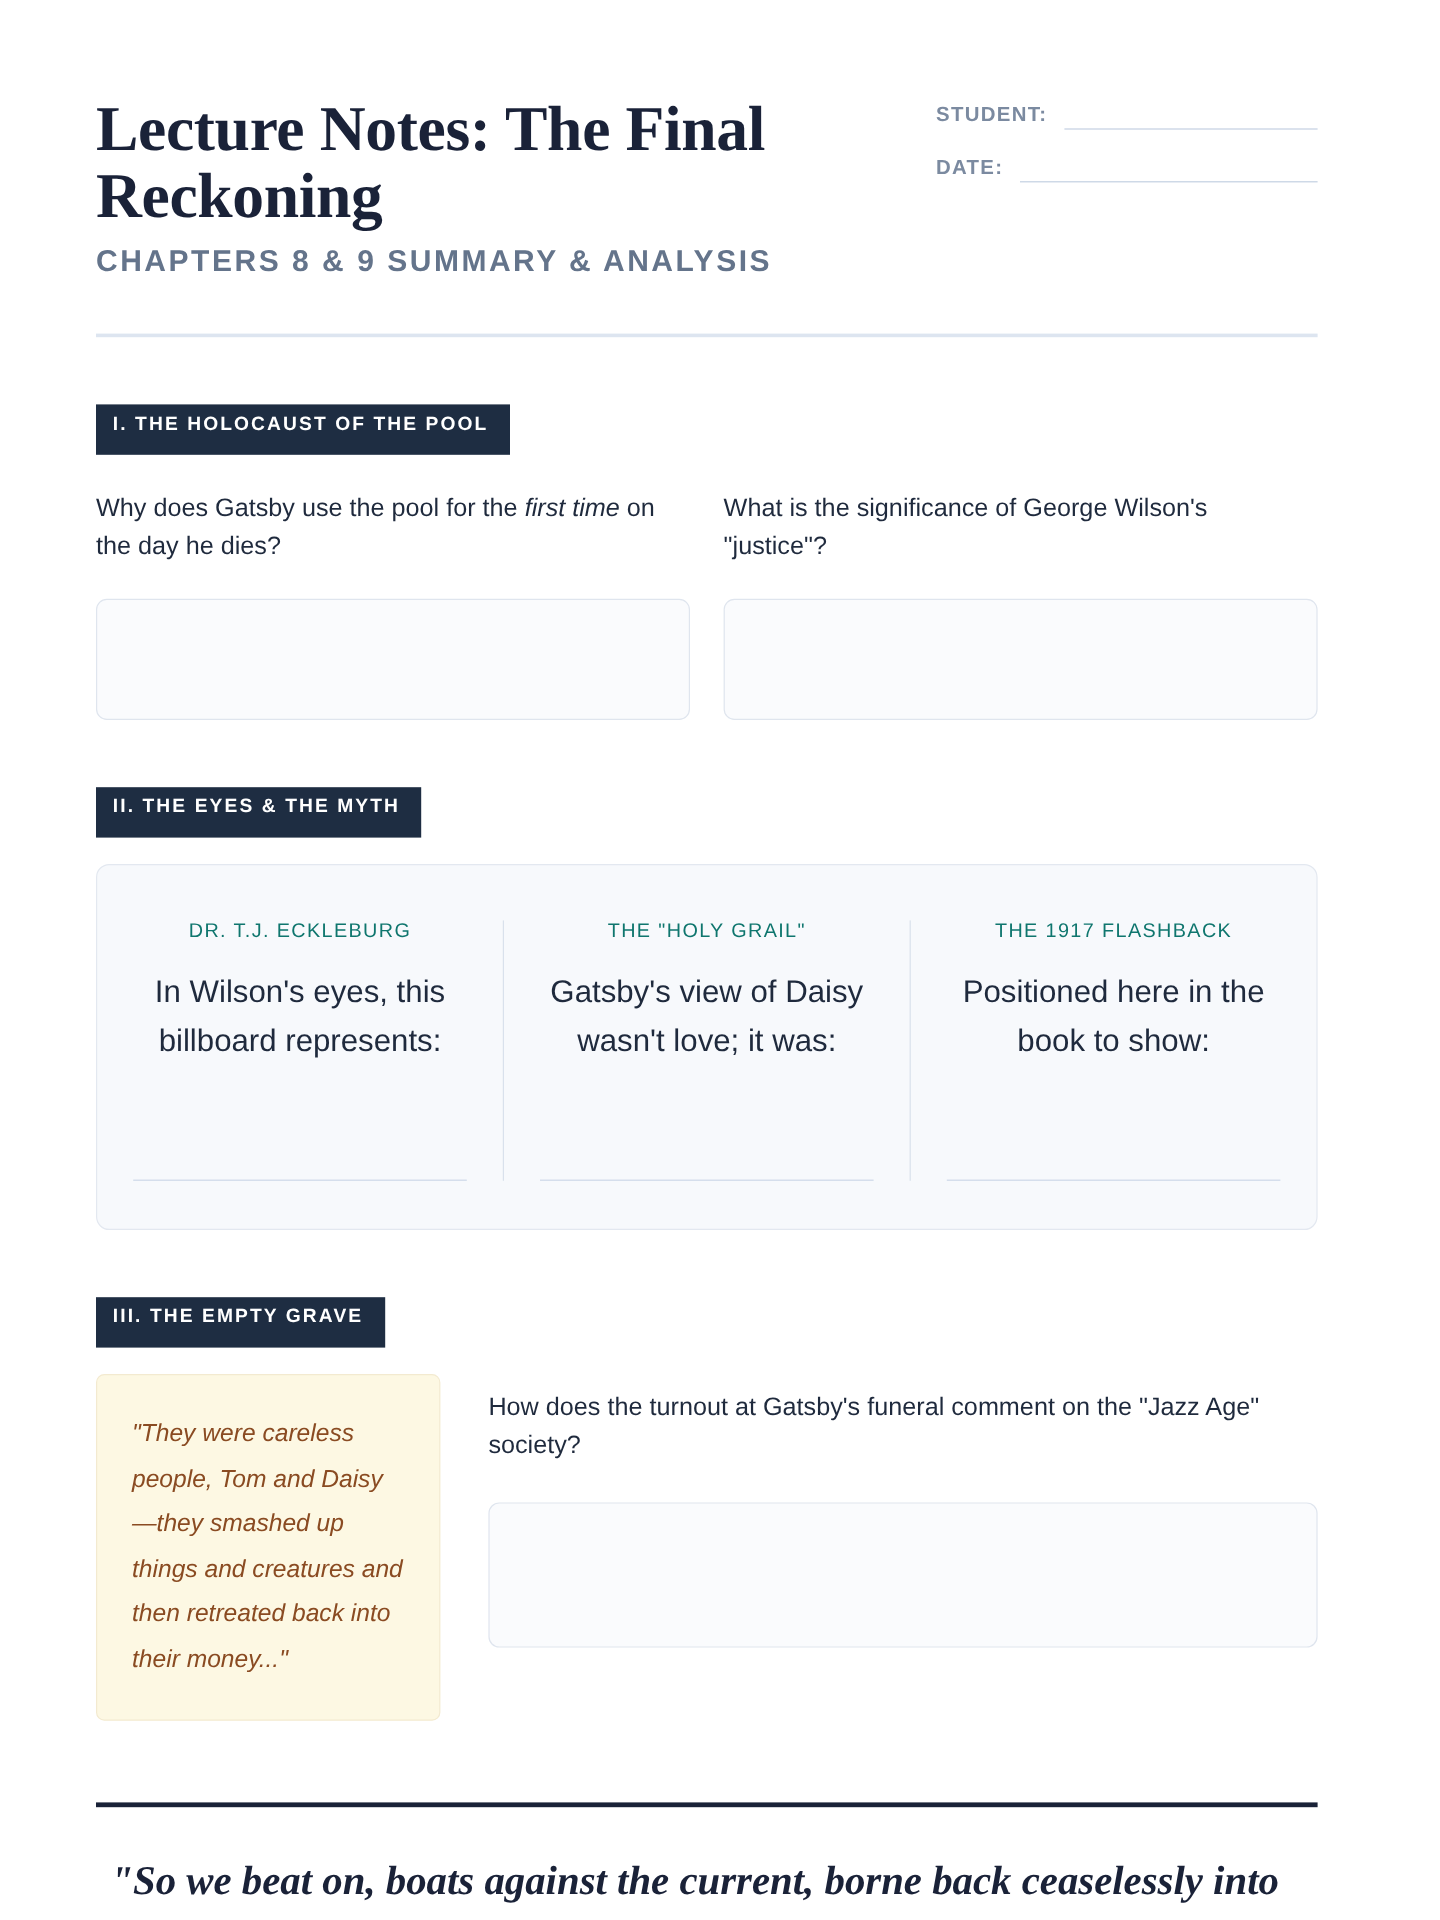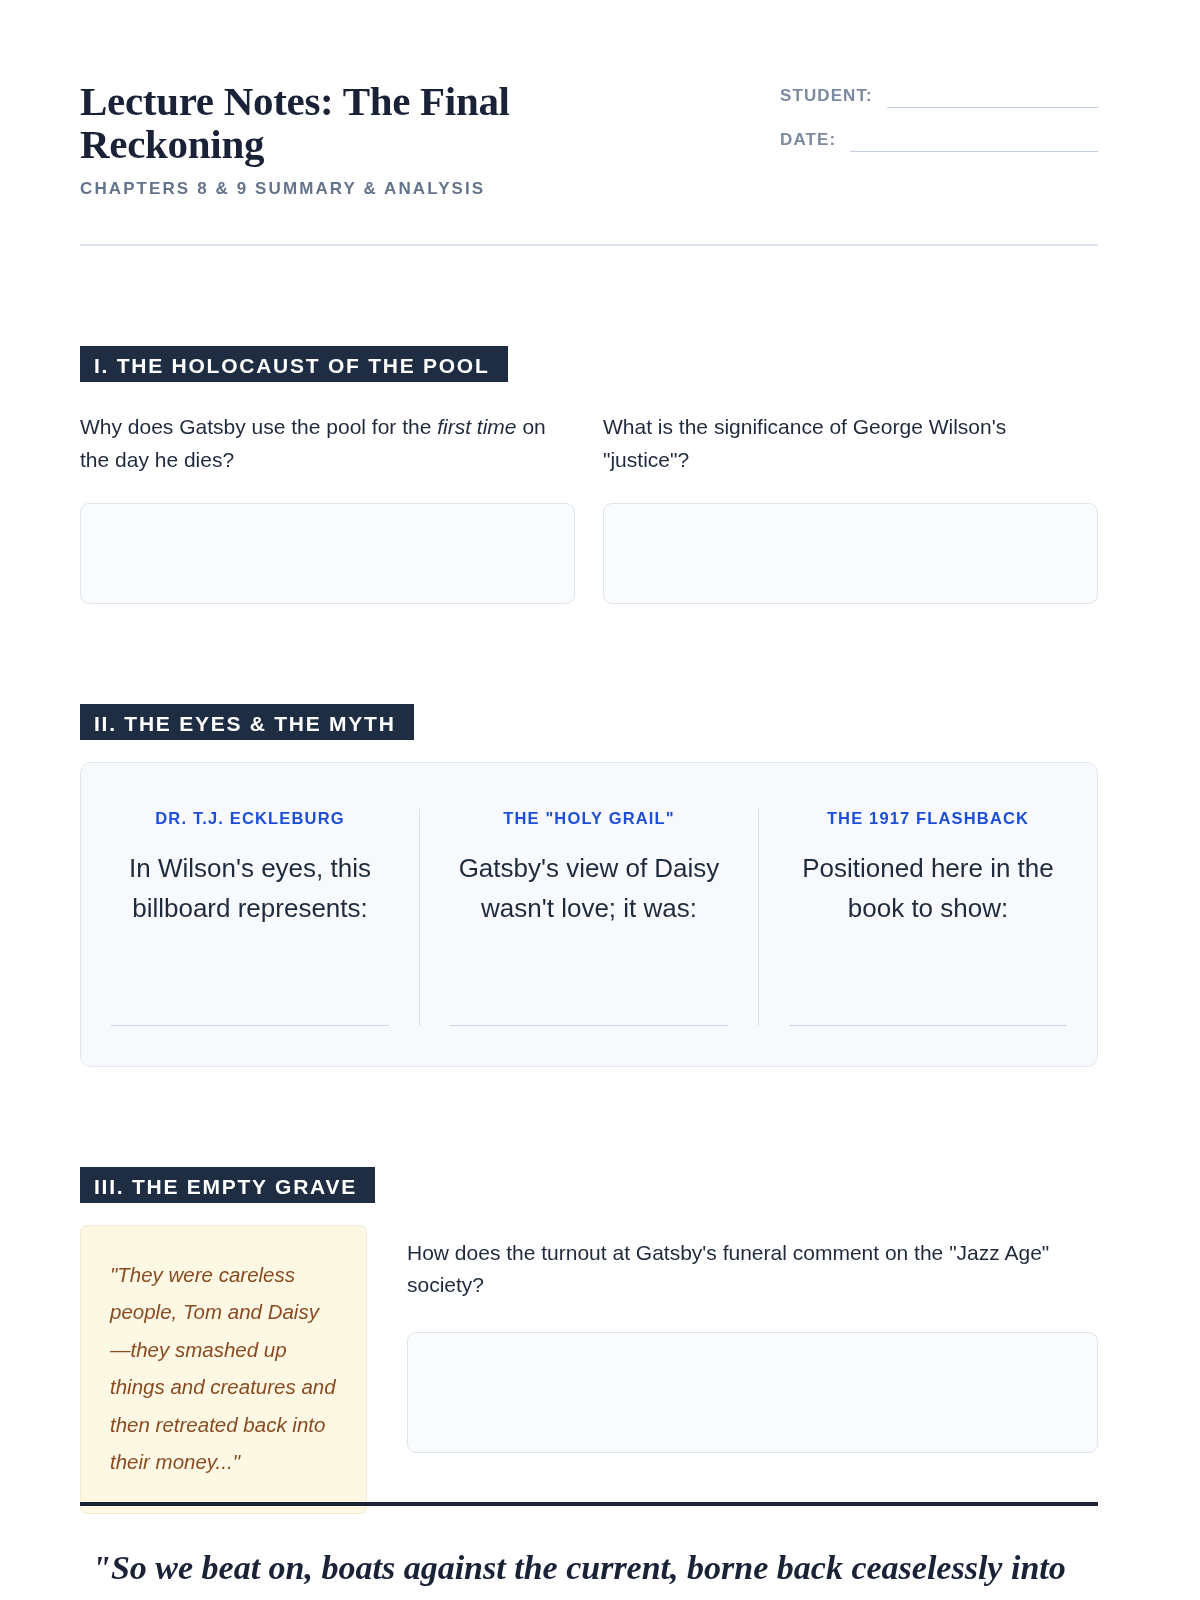--- a/index.html
+++ b/index.html
@@ -31,31 +31,31 @@
     align-items: flex-start;
     justify-content: space-between;
   }
   .header-left {
     width: 620px;
     padding-top: 2px;
   }
   .doc-title {
     font-family: "Liberation Serif", serif;
     font-weight: bold;
-    font-size: 41px;
+    font-size: 53px;
     line-height: 1.06;
     letter-spacing: -0.3px;
     color: #1a2238;
     margin: 0;
   }
   .doc-subtitle {
     margin: 12px 0 0 0;
     font-family: "Liberation Sans", sans-serif;
     font-weight: bold;
-    font-size: 17px;
+    font-size: 25px;
     letter-spacing: 2.1px;
     color: #64748b;
     text-transform: uppercase;
   }
 
   .header-right {
     width: 318px;
     padding-top: 8px;
   }
   .meta-row {
@@ -88,27 +88,26 @@
   }
 
   
   .section {
     margin-top: 56px;
   }
   .section-heading {
     display: inline-block;
     background: #1e2d42;
     color: #ffffff;
-    font-size: 21px;
+    font-size: 16px;
     font-weight: bold;
     letter-spacing: 1.75px;
     text-transform: uppercase;
-    padding: 9px 18px 6px 14px;
+    padding: 9px 18px 17px 14px;
     line-height: 1;
-    margin-top: 44px;
   }
 
   
   .qa-grid {
     display: flex;
     gap: 28px;
     margin-top: 29px;
   }
   .qa-col {
     flex: 1;
@@ -149,23 +148,23 @@
     display: flex;
     flex-direction: column;
     text-align: center;
     position: relative;
   }
   .triple-col + .triple-col {
     border-left: 1.6px solid #d9e1ec;
   }
   .triple-label {
     font-size: 16.5px;
-    font-weight: bold;
+    font-weight: normal;
     letter-spacing: 1.15px;
-    color: #1d4ed8;
+    color: #0f766e;
     text-transform: uppercase;
     margin: 0 0 20px 0;
   }
   .triple-text {
     font-size: 26px;
     line-height: 1.56;
     color: #1f2a3d;
     margin: 0;
   }
   .triple-blank {

